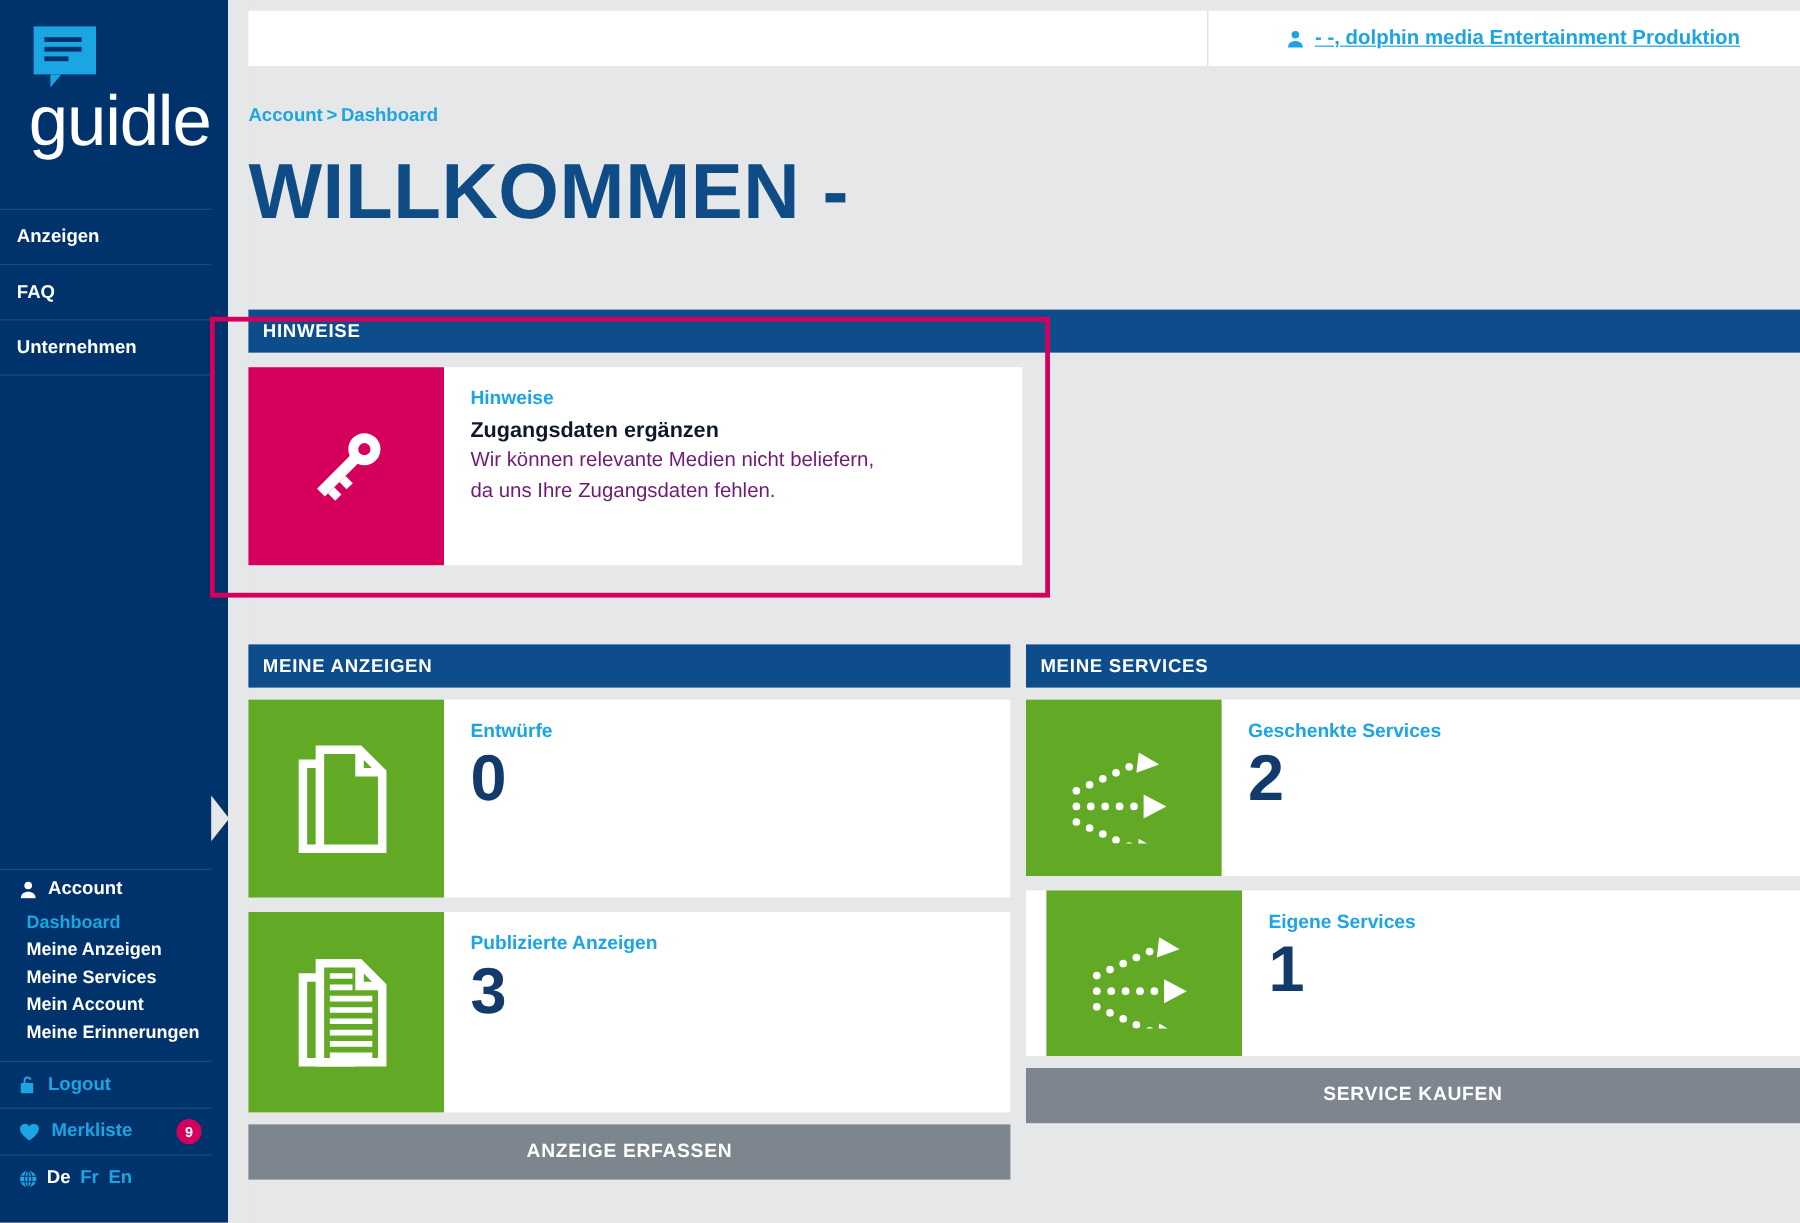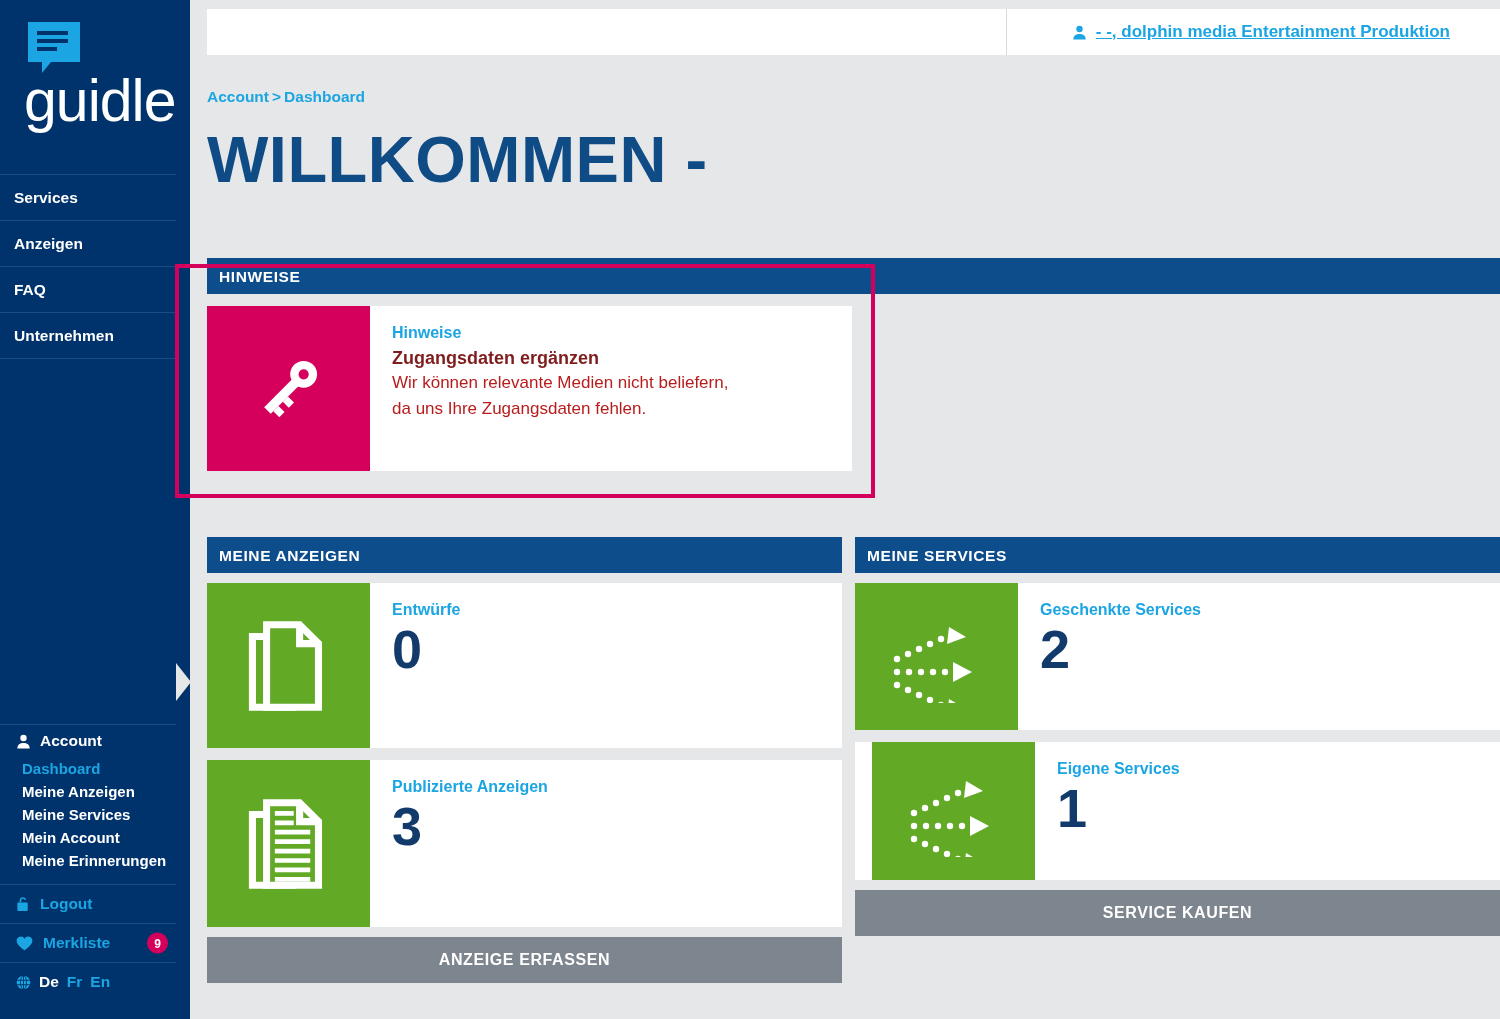--- a/index.html
+++ b/index.html
@@ -138,22 +138,22 @@
 
   .card { display: flex; background: #fff; }
   .card-icon {
     width: 163px; flex: 0 0 163px;
     display: flex; align-items: center; justify-content: center;
   }
   .card-icon.pink { background: #d5005b; }
   .card-icon.green { background: #62aa26; }
   .card-text { padding: 18px 22px 14px 22px; }
   .card-kicker { color: #1ba5e2; font-size: 16px; font-weight: bold; }
-  .card-title { color: #7f1d1d; font-size: 18px; font-weight: bold; margin-top: 6px; }
-  .card-desc { color: #b91c1c; font-size: 17px; line-height: 25px; margin-top: 1px; }
+  .card-title { color: #0f172a; font-size: 18px; font-weight: bold; margin-top: 6px; }
+  .card-desc { color: #701a75; font-size: 17px; line-height: 25px; margin-top: 1px; }
   .card-num {
     color: #123a6b; font-size: 54px; font-weight: bold;
     line-height: 56px; margin-top: 2px;
   }
 
   .cta {
     background: #7d858e; color: #fff;
     text-align: center; font-size: 16px; font-weight: bold;
     letter-spacing: 0.6px; padding: 14px 0; cursor: pointer;
   }
@@ -177,21 +177,20 @@
         <div class="body"></div>
         <div class="ln ln1"></div>
           <div class="ln ln2"></div>
           <div class="ln ln3"></div>
         <div class="tail"></div>
       </div>
       <div class="logo-word">guidle</div>
     </div>
 
     <nav class="nav-top">
-      <a href="#">Services</a>
       <a href="#">Anzeigen</a>
       <a href="#">FAQ</a>
       <a href="#">Unternehmen</a>
     </nav>
 
     <div class="nav-bottom">
 
       <div class="acct-head">
         <span class="ico">
           <svg width="15" height="15" viewBox="0 0 16 16">

